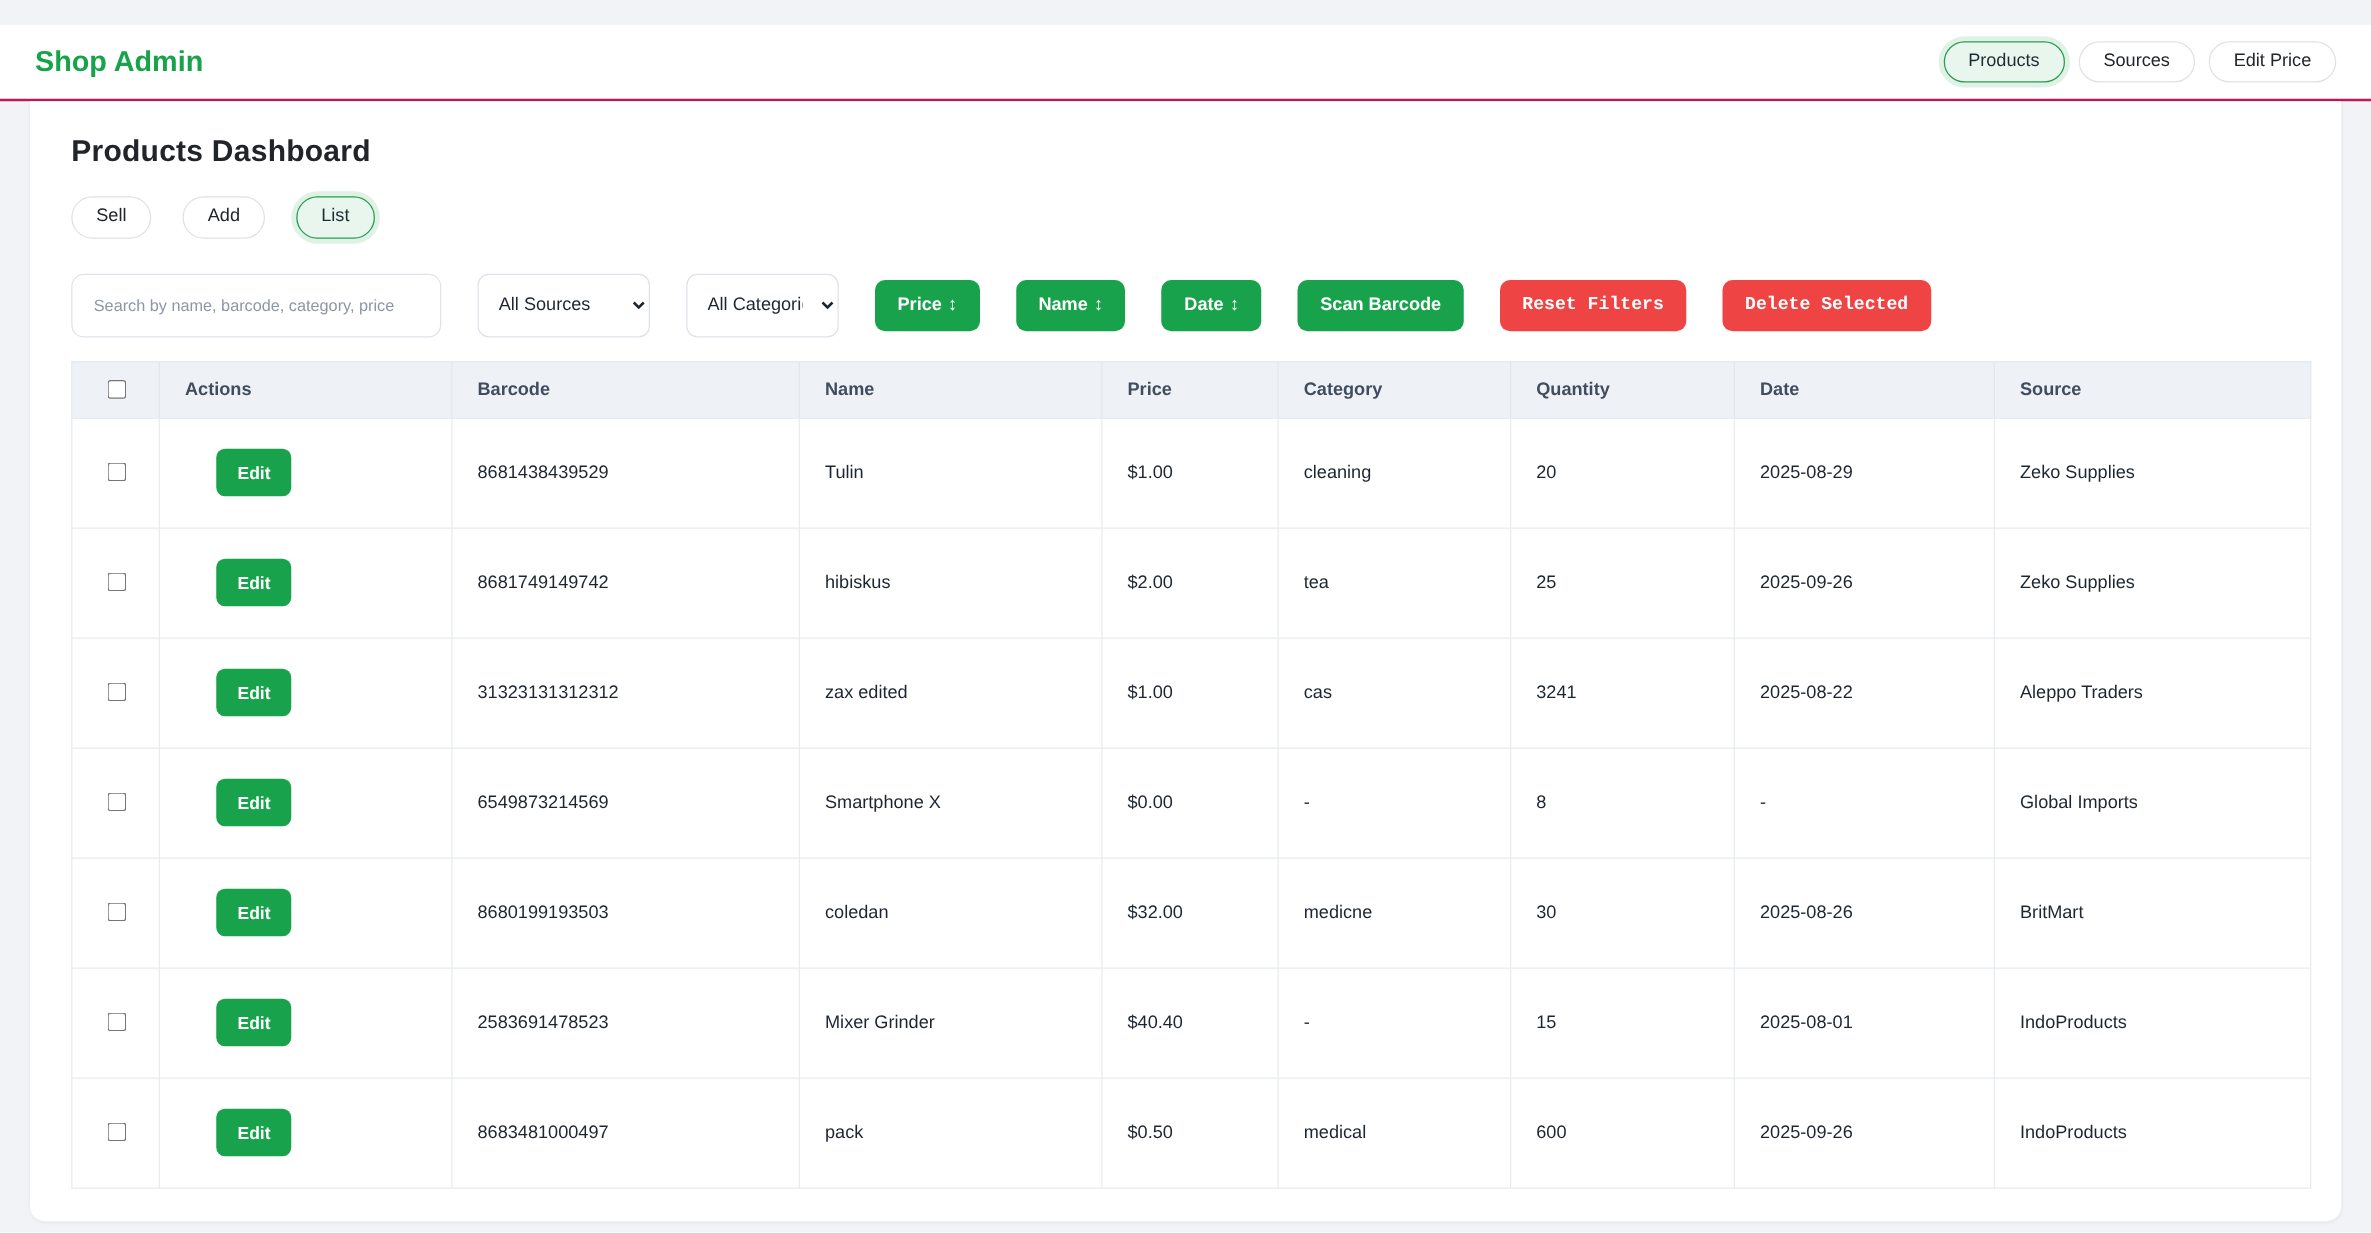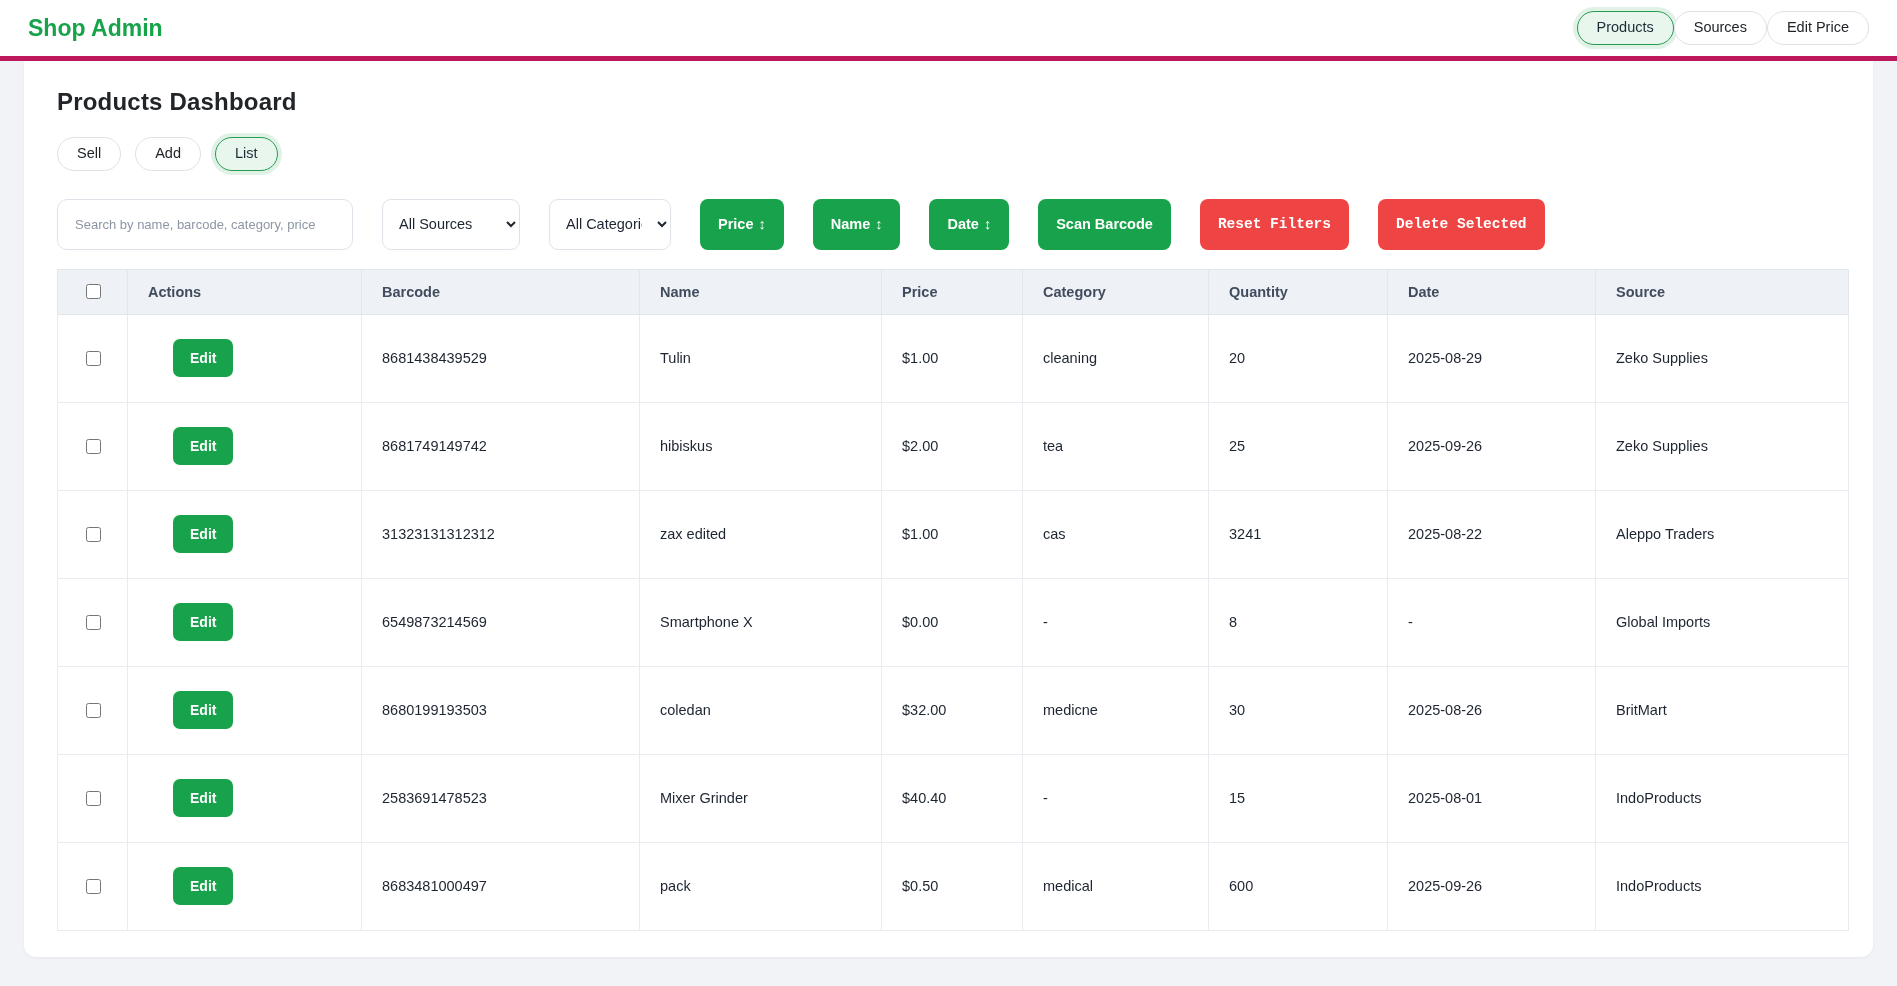--- a/index.html
+++ b/index.html
@@ -11,24 +11,25 @@
     width:1897px; height:986px;
     overflow:hidden;
   }
 
   
   .topbar {
     background:#ffffff;
     height:61px;
     display:flex; align-items:center; justify-content:space-between;
     padding:0 28px;
-    border-bottom:5px solid #be185d;
+    border-bottom:2px solid #be185d;
+    margin-top:20px;
   }
   .brand { font-size:23px; font-weight:bold; color:#16a34a; }
-  .nav { display:flex; align-items:center; }
+  .nav { display:flex; gap:11px; align-items:center; }
   .pill {
     background:#fff;
     border:1px solid #dee2e6;
     border-radius:50px;
     padding:8px 19px;
     font-size:14.5px;
     font-family:inherit;
     color:#212529;
     cursor:pointer;
     line-height:1.1;
@@ -44,24 +45,24 @@
   .card {
     margin:0 24px;
     background:#ffffff;
     border-radius:0 0 12px 12px;
     padding:27px 33px 26px;
     min-height:872px;
     box-shadow:0 1px 3px rgba(20,30,50,.05);
   }
   .page-title { font-size:24px; font-weight:bold; margin:0 0 21px; letter-spacing:.2px; }
 
-  .tabs { display:flex; gap:14px; margin-bottom:28px; }
+  .tabs { display:flex; gap:25px; margin-bottom:28px; }
 
   
-  .filters { display:flex; gap:29px; margin-bottom:19px; }
+  .filters { display:flex; align-items:center; gap:29px; margin-bottom:19px; }
   .search {
     width:296px; height:51px;
     border:1px solid #dfe3e9; border-radius:10px;
     padding:0 17px; font-size:13px;
     font-family:inherit; color:#333; outline:none;
   }
   .search::placeholder { color:#8d96a3; }
   .select {
     height:51px;
     border:1px solid #dfe3e9; border-radius:9px;

